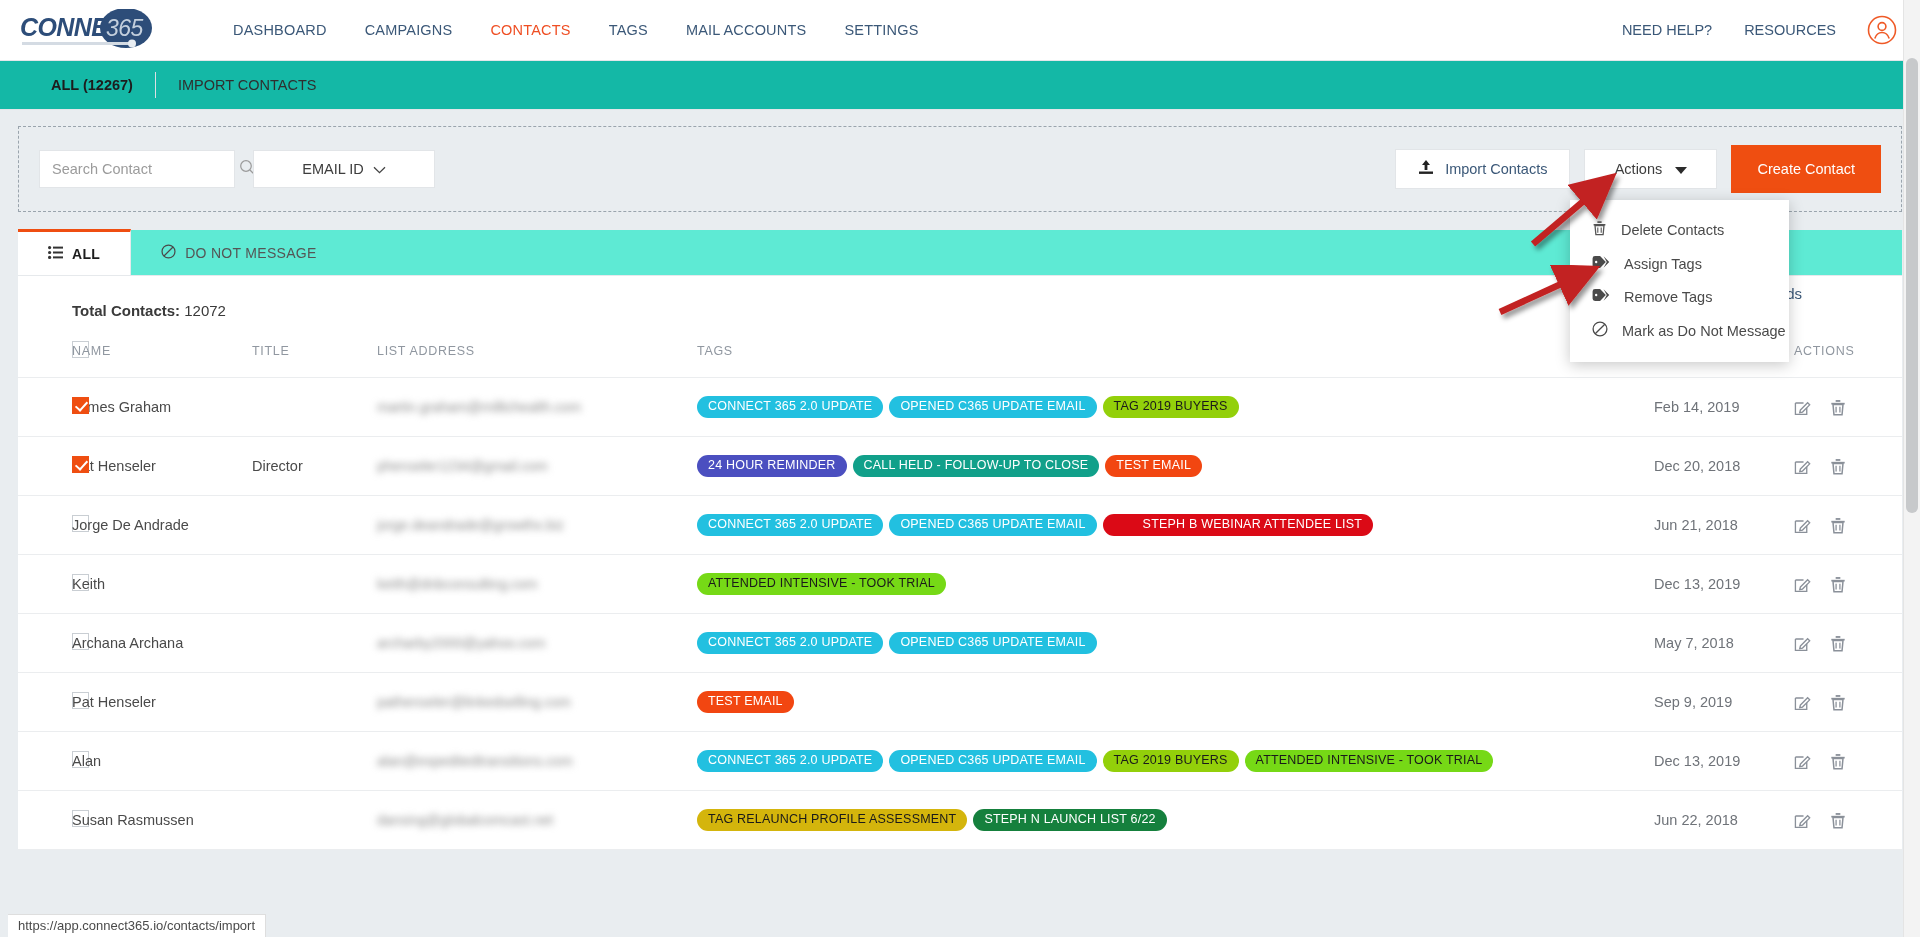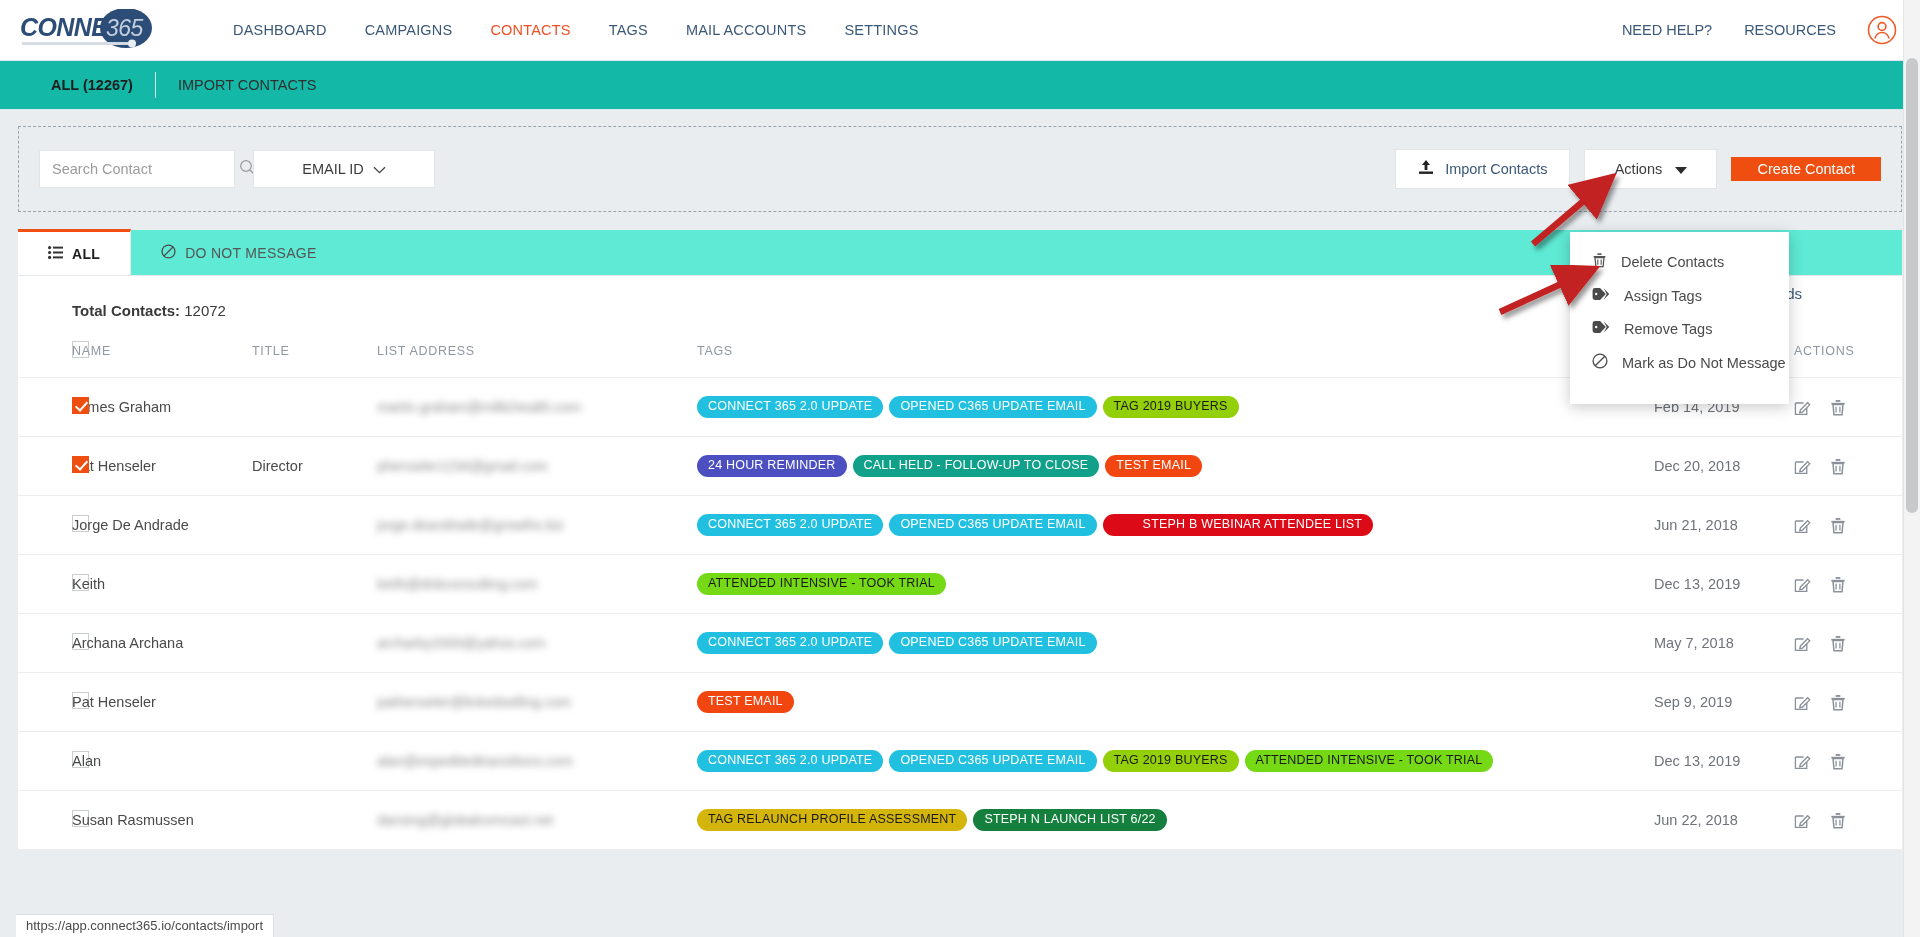--- a/index.html
+++ b/index.html
@@ -91,34 +91,34 @@
     height: 40px; background: #fff; border: 1px solid #e2e5e8;
     display: flex; align-items: center; justify-content: center;
     gap: 11px; font-size: 14.5px; color: #3b5878; padding: 0 22px; cursor: pointer;
   }
   .btn-actions {
     height: 40px; background: #fff; border: 1px solid #e2e5e8;
     display: flex; align-items: center; justify-content: center; gap: 13px;
     font-size: 14.5px; color: #3d3d3d; width: 133px; margin-left: 14px; cursor: pointer;
   }
   .btn-orange {
-    height: 24px; background: #ef4e11; color: #fff; border: 0;
+    height: 48px; background: #ef4e11; color: #fff; border: 0;
     display: flex; align-items: center; justify-content: center;
     font-size: 14.5px; padding: 0 26px; margin-left: 14px; cursor: pointer;
     font-family: "Liberation Sans", sans-serif;
   }
 
   
   .dropdown {
     position: absolute;
-    left: 1570px; top: 232px;
+    left: 1570px; top: 200px;
     width: 219px;
     background: #fff;
     box-shadow: 0 3px 14px rgba(0,0,0,.22);
-    padding: 12px 0 24px 0;
+    padding: 12px 0 14px 0;
     z-index: 40;
   }
   .dropdown .item {
     display: flex; align-items: center; gap: 14px;
     padding: 8px 0 8px 22px;
     font-size: 14.5px; color: #4a4a4a; cursor: pointer;
     white-space: nowrap;
   }
 
   
@@ -205,21 +205,21 @@
     position: absolute; right: 0; top: 0; width: 17px; height: 937px;
     background: #f3f3f3; border-left: 1px solid #e4e4e4; z-index: 70;
   }
   .scrollbar .thumb {
     position: absolute; top: 58px; left: 2px; width: 12px; height: 455px;
     background: #c7c9cb; border-radius: 7px;
   }
 
   
   .statusbar {
-    position: absolute; left: 16px; bottom: 0; z-index: 80;
+    position: absolute; left: 8px; bottom: 0; z-index: 80;
     background: #fff; border: 1px solid #dedede; border-left: 0; border-bottom: 0;
     font-size: 13px; color: #4a4a4a; padding: 3px 10px 4px 10px;
     font-family: "Liberation Sans", sans-serif;
   }
 
   .page { position: relative; width: 1920px; height: 937px; overflow: hidden; background:#fff; }
 </style>
 </head>
 <body>
 

